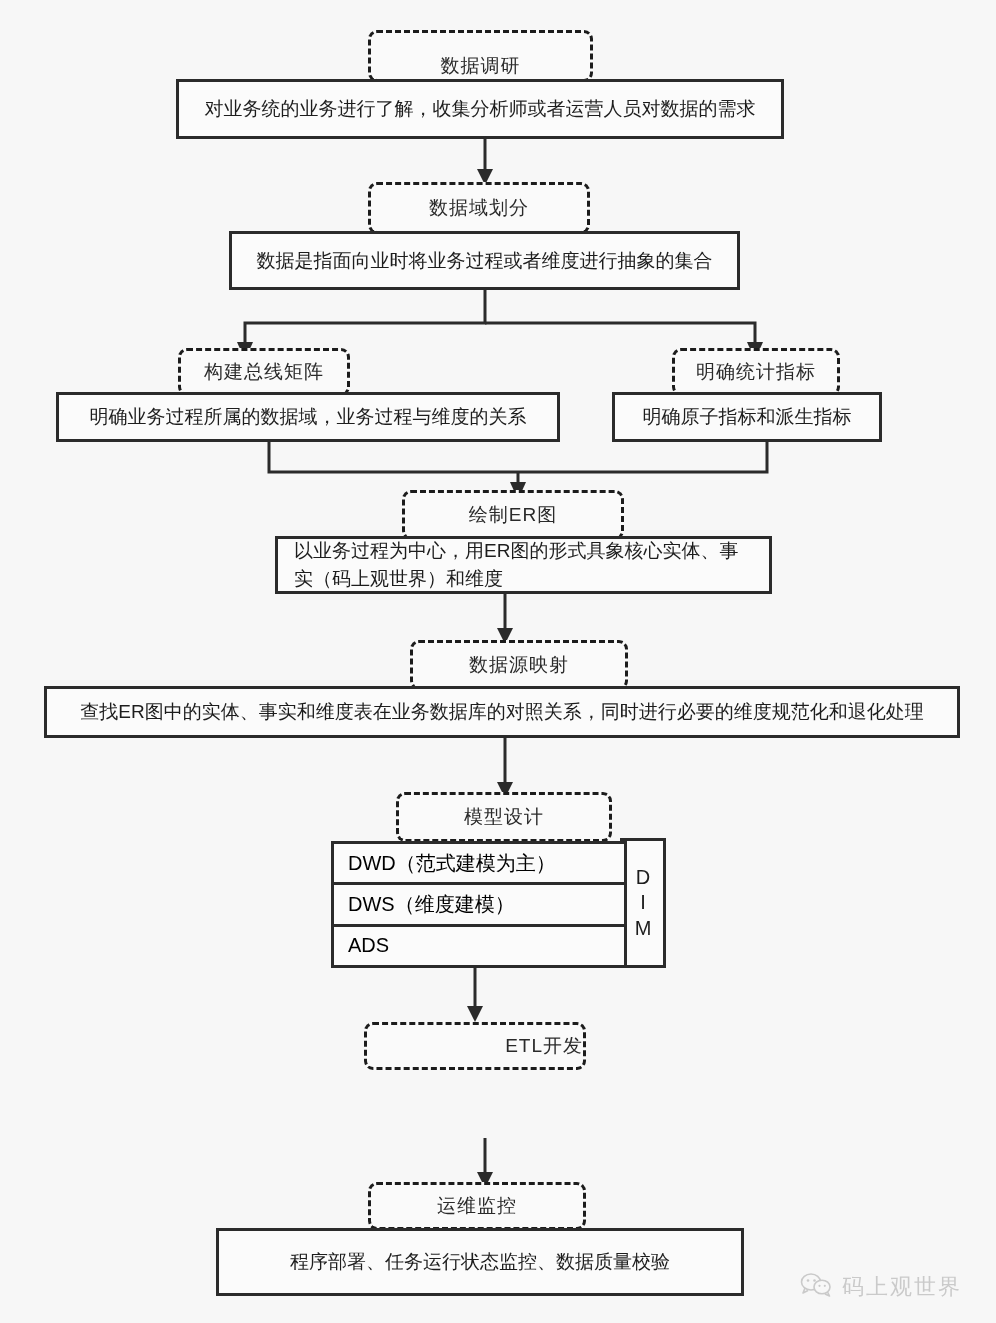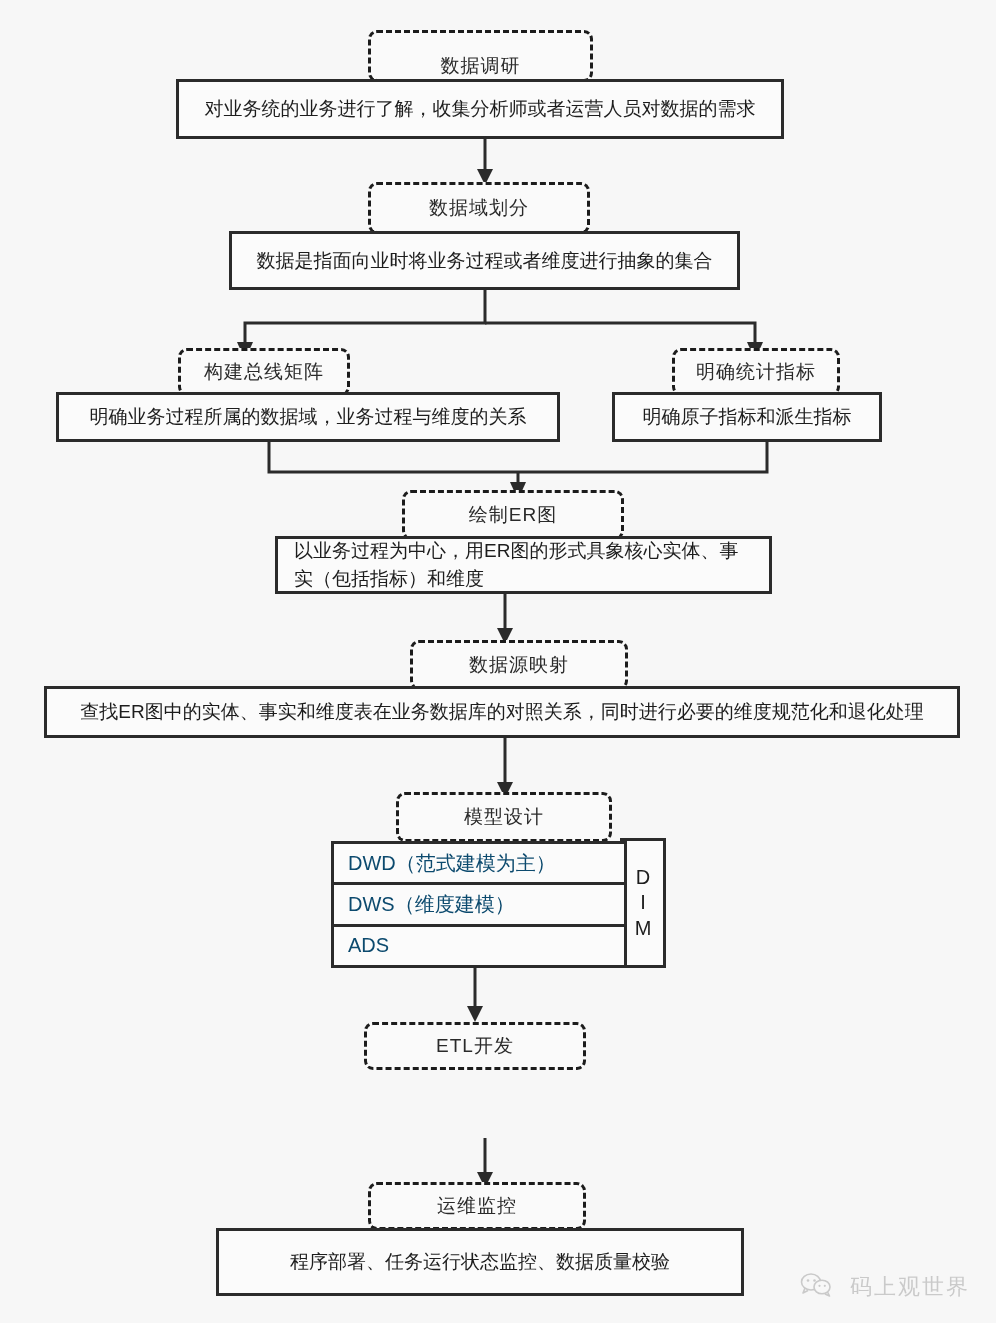--- a/index.html
+++ b/index.html
@@ -57,21 +57,21 @@
     z-index: 5;
     display: flex;
     flex-direction: column;
   }
   .stack-row {
     flex: 1 1 0;
     display: flex;
     align-items: center;
     padding-left: 14px;
     font-size: 20px;
-    color: #0c4a6e;
+    color: #000000;
     border-bottom: 3px solid #2b2b2b;
     box-sizing: border-box;
   }
   .stack-row:last-child { border-bottom: none; }
 
   .dim-col {
     position: absolute;
     box-sizing: border-box;
     border: 3px solid #2b2b2b;
     background: #fbfbfb;
@@ -87,21 +87,21 @@
 
   
   .conn { position: absolute; z-index: 2; }
   .conn svg { display: block; overflow: visible; }
 
   
   .watermark {
     position: absolute;
     display: flex;
     align-items: center;
-    gap: 16px;
+    gap: 8px;
     opacity: 0.42;
     z-index: 6;
     user-select: none;
   }
   .watermark .wm-text {
     font-size: 22px;
     color: #8d8d8d;
     letter-spacing: 2px;
   }
 </style>
@@ -159,21 +159,21 @@
       <path d="M1 0 L1 30 L499 30 L499 0" stroke="#2b2b2b" stroke-width="3" fill="none"></path>
       <path d="M250 30 L250 44" stroke="#2b2b2b" stroke-width="3" fill="none"></path>
       <path d="M250 58 L242 40 L258 40 Z" fill="#2b2b2b"></path>
     </svg>
   </div>
 
   <div class="chip" style="left:402px; top:490px; width:222px; height:50px;">
     <span>绘制ER图</span>
   </div>
   <div class="box wrap" style="left:275px; top:536px; width:497px; height:58px; padding:4px 16px;">
-    <span>以业务过程为中心，用ER图的形式具象核心实体、事实（包括指标）和维度</span>
+    <span>以业务过程为中心，用ER图的形式具象核心实体、事实（码上观世界）和维度</span>
   </div>
 
   <div class="conn" style="left:485px; top:594px; width:40px; height:52px;">
     <svg width="40" height="52" viewBox="0 0 40 52">
       <path d="M20 0 L20 38" stroke="#2b2b2b" stroke-width="3" fill="none"></path>
       <path d="M20 50 L12 34 L28 34 Z" fill="#2b2b2b"></path>
     </svg>
   </div>
 
   <div class="chip" style="left:410px; top:640px; width:218px; height:50px;">
@@ -212,21 +212,21 @@
     </div>
   </div>
 
   <div class="conn" style="left:455px; top:968px; width:40px; height:56px;">
     <svg width="40" height="56" viewBox="0 0 40 56">
       <path d="M20 0 L20 40" stroke="#2b2b2b" stroke-width="3" fill="none"></path>
       <path d="M20 54 L12 38 L28 38 Z" fill="#2b2b2b"></path>
     </svg>
   </div>
 
-  <div class="chip" style="left:364px; top:1022px; width:222px; height:48px;">
+  <div class="chip" style="left:364px; top:1022px; width:222px; height:48px;justify-content:flex-end;">
     <span>ETL开发</span>
   </div>
 
   <div class="conn" style="left:465px; top:1138px; width:40px; height:52px;">
     <svg width="40" height="52" viewBox="0 0 40 52">
       <path d="M20 0 L20 36" stroke="#2b2b2b" stroke-width="3" fill="none"></path>
       <path d="M20 50 L12 34 L28 34 Z" fill="#2b2b2b"></path>
     </svg>
   </div>
 

